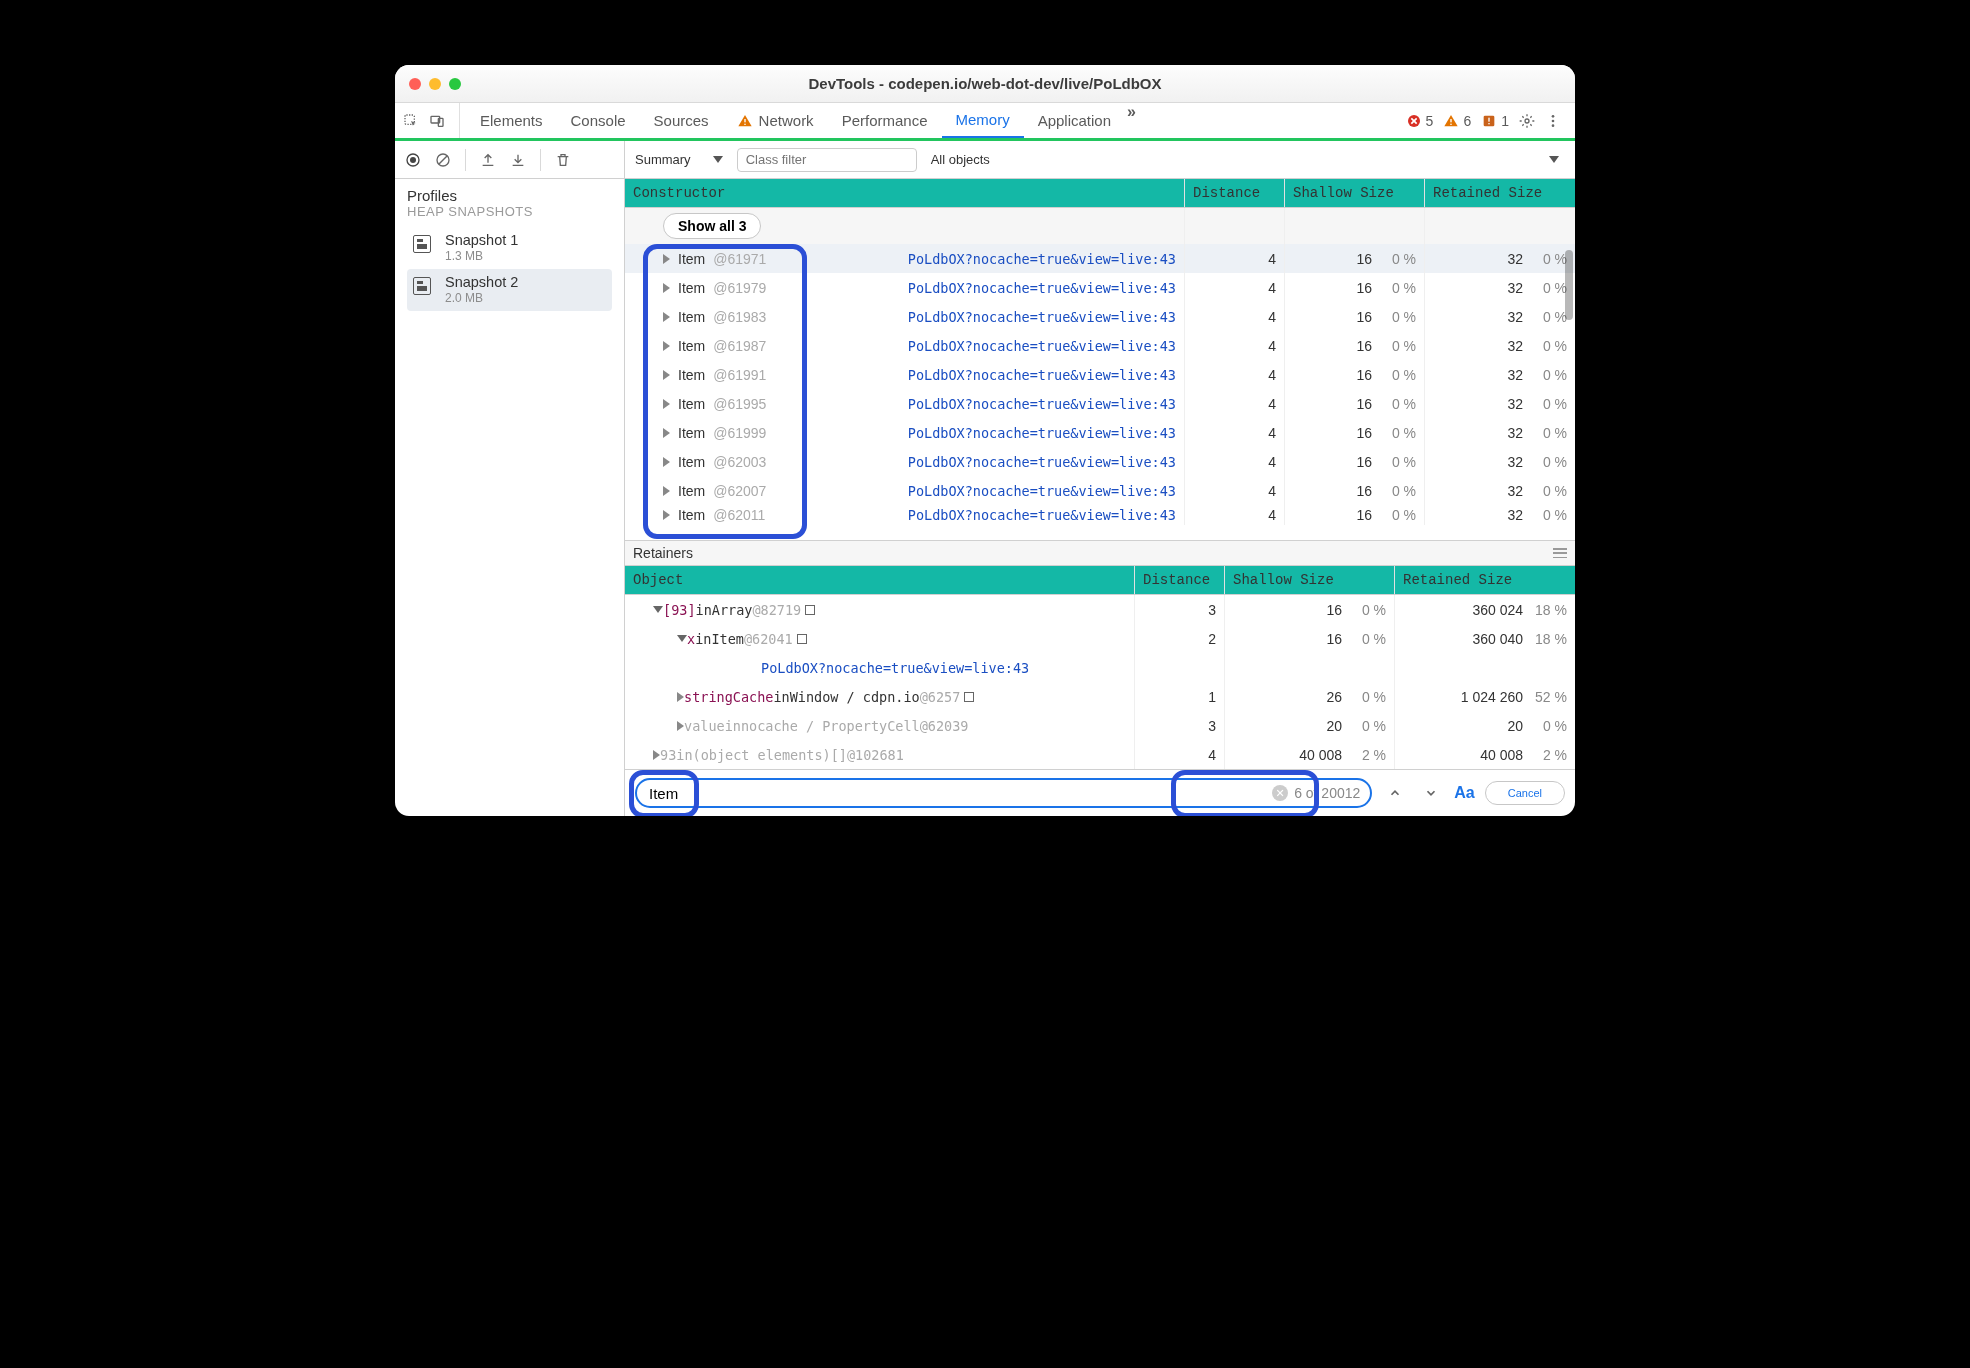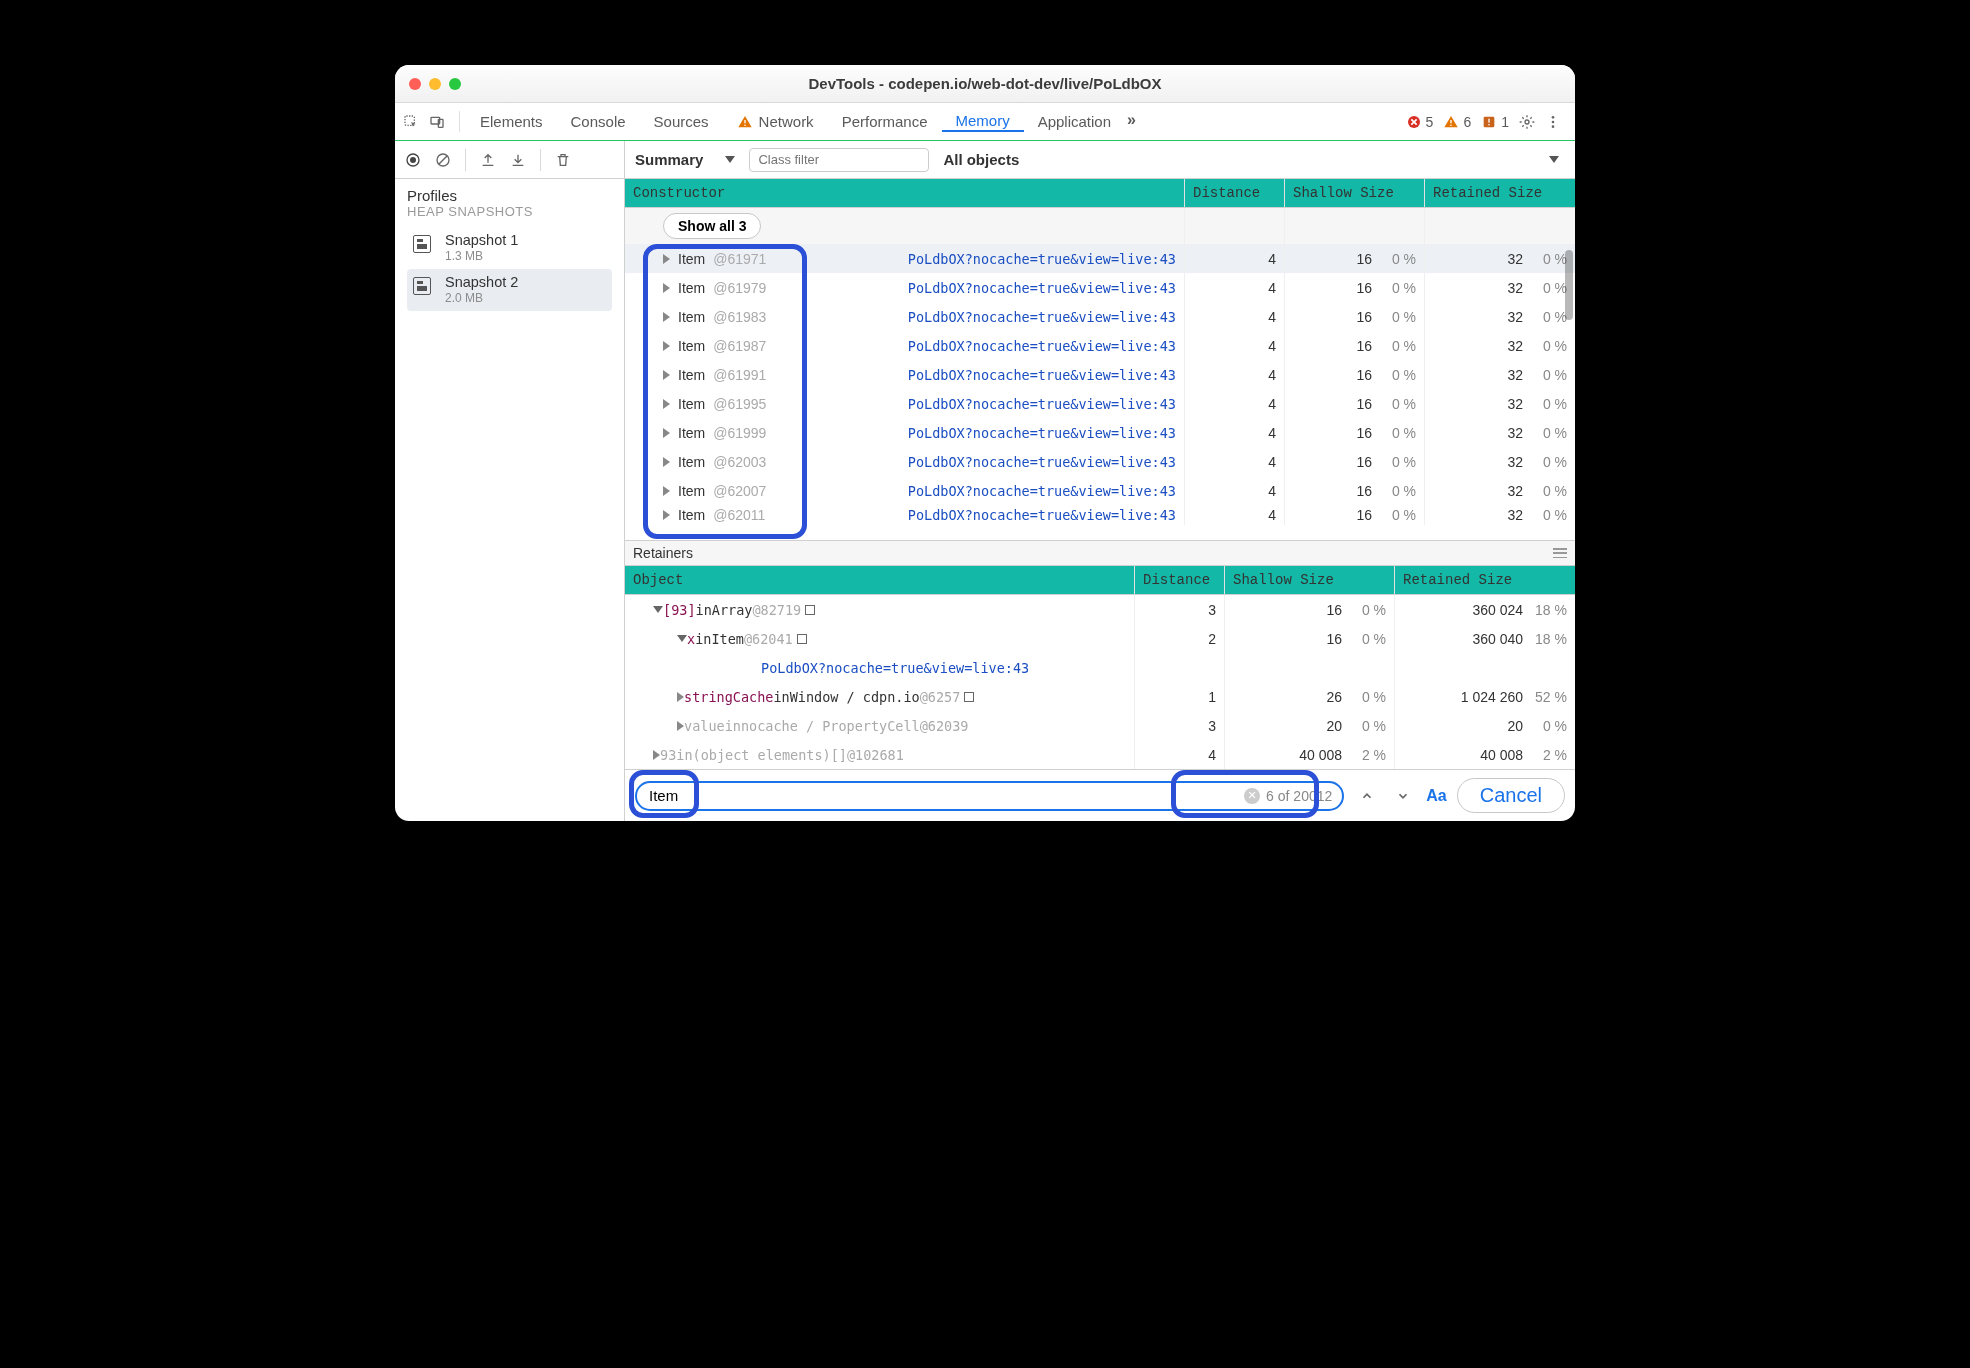--- a/index.html
+++ b/index.html
@@ -6,36 +6,36 @@
   html, body { background: #000; font-family: -apple-system, "Helvetica Neue", Arial, sans-serif; font-size: 14px; color: #333; }
   .stage { width: 1970px; height: 1368px; display:flex; align-items:flex-start; justify-content:center; padding-top: 65px; }
   .window { width: 1180px; background: #fff; border-radius: 14px; box-shadow: 0 30px 80px rgba(0,0,0,.55); overflow: hidden; position: relative; }
   
   .titlebar { height: 38px; background: linear-gradient(#fdfdfd,#f1f1f1); border-bottom: 1px solid #d9d9d9; display:flex; align-items:center; padding: 0 14px; position:relative; }
   .traffic { display:flex; gap:8px; }
   .traffic span { width:12px; height:12px; border-radius:50%; display:block; }
   .tl-close{ background:#ff5f57;} .tl-min{ background:#febc2e;} .tl-max{ background:#28c840;}
   .titlebar-title { position:absolute; left:0; right:0; text-align:center; font-weight:600; color:#3c3c3c; font-size:15px; pointer-events:none;}
   
-  .tabsrow { height: 38px; border-bottom: 1px solid #22c55e; display:flex; align-items:stretch; padding: 8px 8px; gap: 2px; justify-content: center; }
+  .tabsrow { height: 38px; border-bottom: 3px solid #22c55e; display:flex; align-items:stretch; padding: 0 8px; gap: 2px; justify-content: center; }
   .toolbarL { display:flex; align-items:center; gap:10px; padding-right: 14px; border-right:1px solid #e0e0e0; margin-right:4px;}
   .tabsrow .tab { padding: 0 14px; display:flex; align-items:center; color:#5a5a5a; cursor:pointer; font-size:15px; gap:6px;}
   .tabsrow .tab.active { color:#1a73e8; border-bottom: 2px solid #1a73e8; font-weight:500;}
   .tabsrow .spacer{flex:1;}
   .right-badges{ display:flex; align-items:center; gap:10px; padding:0 6px; color:#5a5a5a;}
   .badge { display:flex; align-items:center; gap:4px; font-size:14px;}
   .ic { width:16px; height:16px; display:inline-flex; align-items:center; justify-content:center; }
   .ic svg { width:100%; height:100%; }
   .warn{ color:#e37400;} .err{color:#d93025;} .issue{color:#c9621a;}
   
   .subbar { height: 38px; border-bottom: 1px solid #d0d0d0; display:flex; align-items:stretch;}
   .subbar .left { width: 230px; border-right:1px solid #d0d0d0; display:flex; align-items:center; gap:14px; padding:0 10px; color:#5a5a5a;}
   .subbar .left .divider{ width:1px; height:22px; background:#d9d9d9;}
   .subbar .right { flex:1; display:flex; align-items:center; gap:14px; padding:0 10px;}
-  .select-like { display:flex; align-items:center; gap:22px; color:#333; font-size:15px; cursor:pointer;font-weight:bold;}
+  .select-like { display:flex; align-items:center; gap:22px; color:#333; font-size:13px; cursor:pointer;}
   .tri-down { width:0;height:0;border-left:5px solid transparent;border-right:5px solid transparent;border-top:7px solid #555; display:inline-block;}
   .class-filter{ width:180px; height:24px; border:1px solid #ccc; border-radius:4px; padding:2px 8px; font-size:13px; color:#888;}
   
   .body { display:flex; border-top:0; }
   .sidebar { width:230px; border-right:1px solid #d0d0d0; padding: 8px 12px 12px 12px; }
   .sidebar h4 { font-size:15px; font-weight:400; color:#333; }
   .sidebar .section-label{ font-size:13px; letter-spacing:.5px; color:#9a9a9a; font-weight:500; margin-bottom:8px;}
   .snap { display:flex; align-items:flex-start; gap:14px; padding:6px 6px; border-radius:4px; cursor:pointer;}
   .snap.selected{ background:#e9edf2;}
   .snap .icon{ width:18px; height:18px; margin-top:2px; border:1.5px solid #555; border-radius:2px; position:relative;}
@@ -83,21 +83,21 @@
   .square{ width:10px;height:10px; border:1.5px solid #666; display:inline-block; margin-left:4px;}
   
   .searchbar{ border-top:1px solid #d0d0d0; padding:8px 10px; display:flex; align-items:center; gap:10px;}
   .searchbox{ flex:1; display:flex; align-items:center; border:2px solid #1a73e8; border-radius:20px; height:30px; padding:0 4px 0 12px; min-width:0;}
   .searchbox input{ border:none; outline:none; flex:1; font-size:15px; min-width:0;}
   .searchbox .count{ color:#888; font-size:14px; padding:0 6px; white-space:nowrap;}
   .clear-circ{ width:16px;height:16px;border-radius:50%;background:#ccc;color:#fff;display:inline-flex;align-items:center;justify-content:center;font-size:11px;flex:none;}
   .ann-small{ border:5px solid #2b4fd6; border-radius:14px; position:absolute; pointer-events:none;}
   .searchwrap{ position:relative;}
   .navbtn{ width:26px;height:26px; display:inline-flex; align-items:center; justify-content:center; cursor:pointer;color:#5a5a5a;}
-  .cancel-btn{ border:1px solid #c7c7c7; background:#fff; border-radius:18px; padding:5px 22px; font-size:20px; color:#1a73e8; cursor:pointer;}
+  .cancel-btn{ border:1px solid #c7c7c7; background:#fff; border-radius:18px; padding:5px 22px; font-size:11px; color:#1a73e8; cursor:pointer;}
   .aa{ color:#1a73e8; font-weight:700; font-size:16px; cursor:pointer;}
   .overflow-chev{ font-weight:700; color:#5a5a5a; cursor:pointer; letter-spacing:-2px; font-size:16px;}
   .scroll-thumb{ position:absolute; right:2px; top:42px; width:8px; height:70px; background:rgba(0,0,0,.28); border-radius:4px;}
 </style>
 </head>
 <body>
 
 <div class="stage">
   <div class="window">
 

